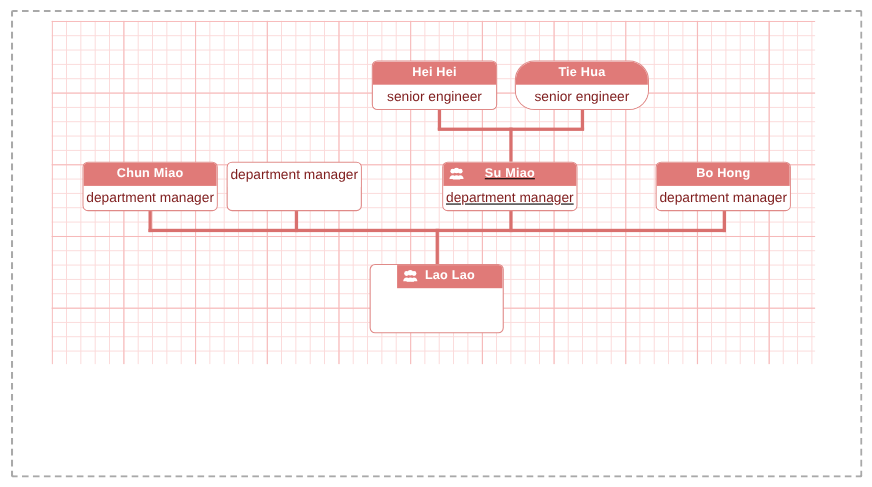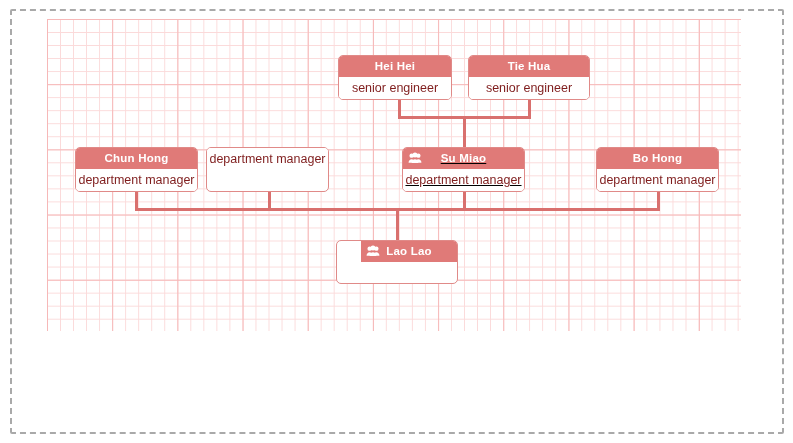--- a/index.html
+++ b/index.html
@@ -135,30 +135,30 @@
 
     <div class="conn conn-v" style="left:396px; top:208px; height:32px;"></div>
 
     <div class="node" style="left:338px; top:55px; width:114px; height:45px;">
       <div class="node-header">
         <span>Hei Hei</span>
       </div>
       <div class="node-body">senior engineer</div>
     </div>
 
-    <div class="node" style="left:468px; top:55px; width:122px; height:45px;">
+    <div class="node" style="left:468px; top:55px; width:122px; height:45px;border-radius:18px;">
       <div class="node-header">
         <span>Tie Hua</span>
       </div>
       <div class="node-body">senior engineer</div>
     </div>
 
     <div class="node" style="left:75px; top:147px; width:123px; height:45px;">
       <div class="node-header">
-        <span>Chun Hong</span>
+        <span>Chun Miao</span>
       </div>
       <div class="node-body">department manager</div>
     </div>
 
     <div class="node" style="left:206px; top:147px; width:123px; height:45px;">
       <div class="node-body">department manager</div>
     </div>
 
     <div class="node" style="left:402px; top:147px; width:123px; height:45px;text-decoration:underline;">
       <div class="node-header">
@@ -177,21 +177,21 @@
       <div class="node-body">department manager</div>
     </div>
 
     <div class="node" style="left:596px; top:147px; width:123px; height:45px;">
       <div class="node-header">
         <span>Bo Hong</span>
       </div>
       <div class="node-body">department manager</div>
     </div>
 
-    <div class="node" style="left:336px; top:240px; width:122px; height:44px;padding-left:24px;">
+    <div class="node" style="left:336px; top:240px; width:122px; height:63px;padding-left:24px;">
       <div class="node-header">
         <span class="node-icon">
           <svg viewBox="0 0 16 15" xmlns="http://www.w3.org/2000/svg">
             <circle cx="4.1" cy="4.2" r="2.5" fill="#ffffff"></circle>
             <circle cx="11.9" cy="4.2" r="2.5" fill="#ffffff"></circle>
             <circle cx="8" cy="3.5" r="2.9" fill="#ffffff"></circle>
             <path d="M0.6 12.4c0-2.3 1.6-4 3.5-4s3.5 1.7 3.5 4z" fill="#ffffff"></path>
             <path d="M8.4 12.4c0-2.3 1.6-4 3.5-4s3.5 1.7 3.5 4z" fill="#ffffff"></path>
             <path d="M4.1 12.8c0-2.5 1.7-4.4 3.9-4.4s3.9 1.9 3.9 4.4z" fill="#ffffff"></path>
           </svg>

